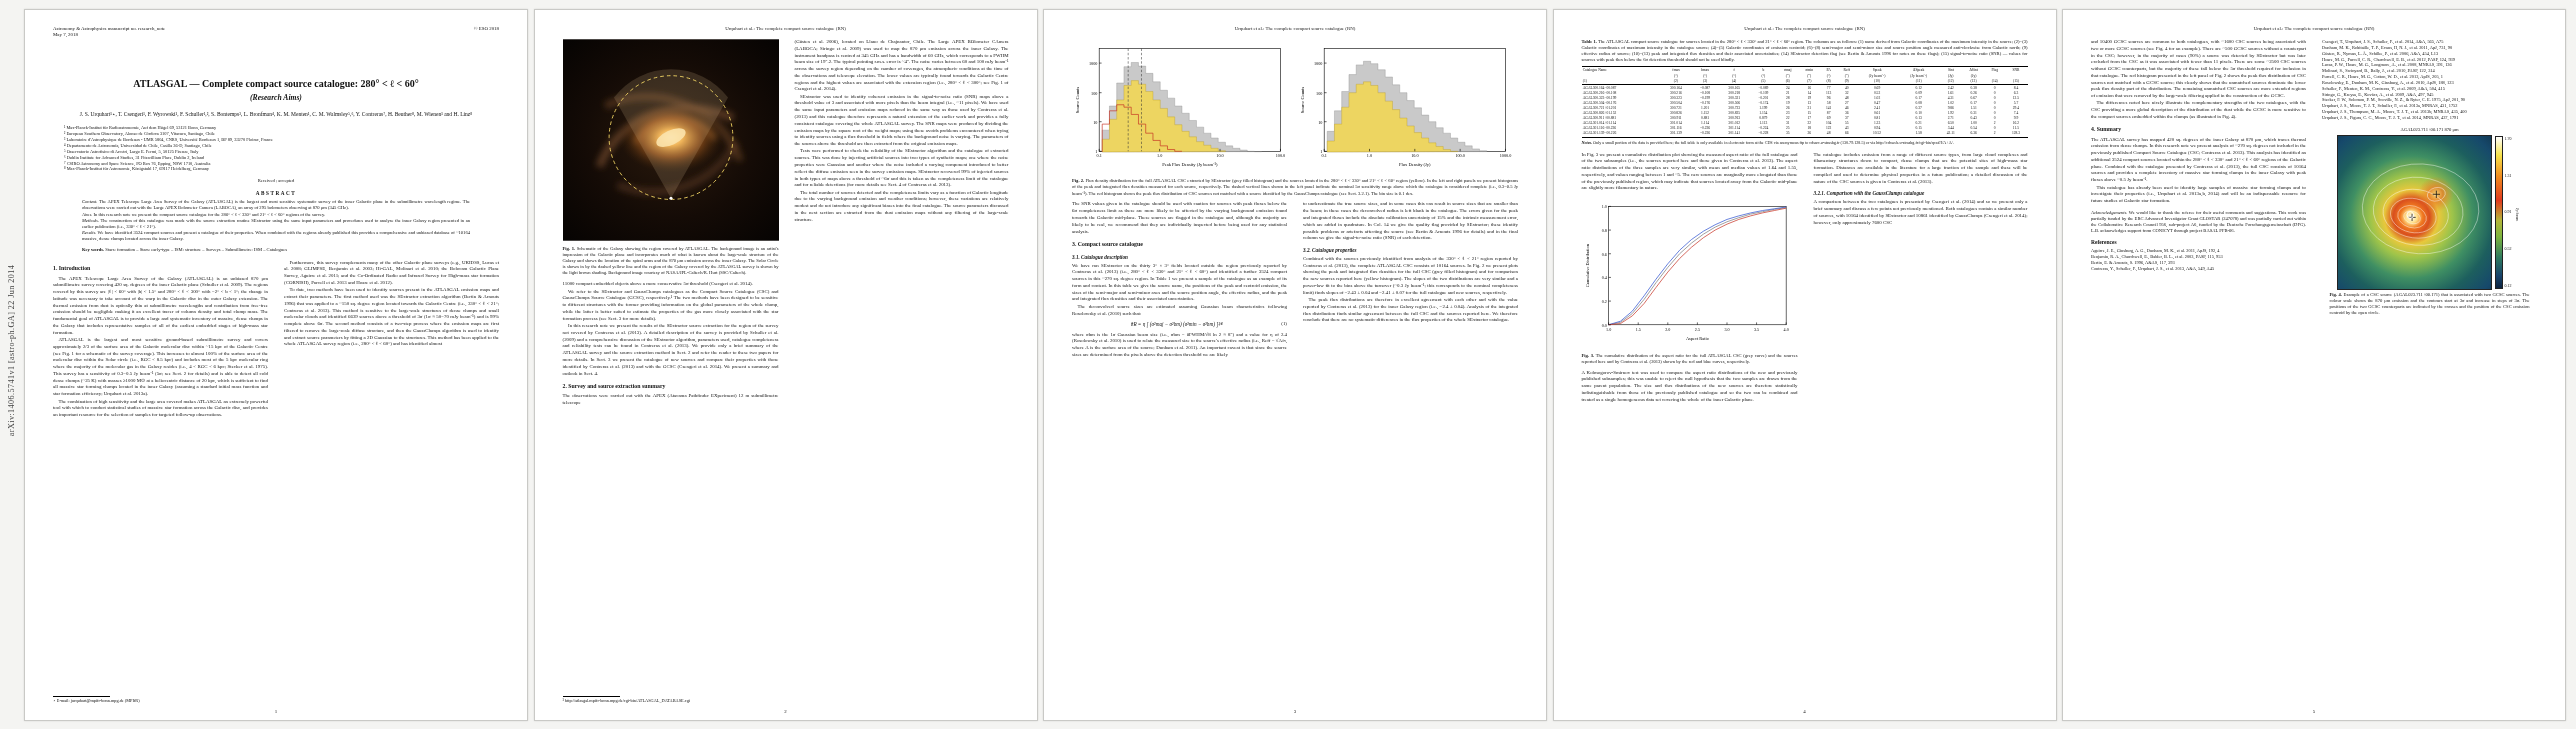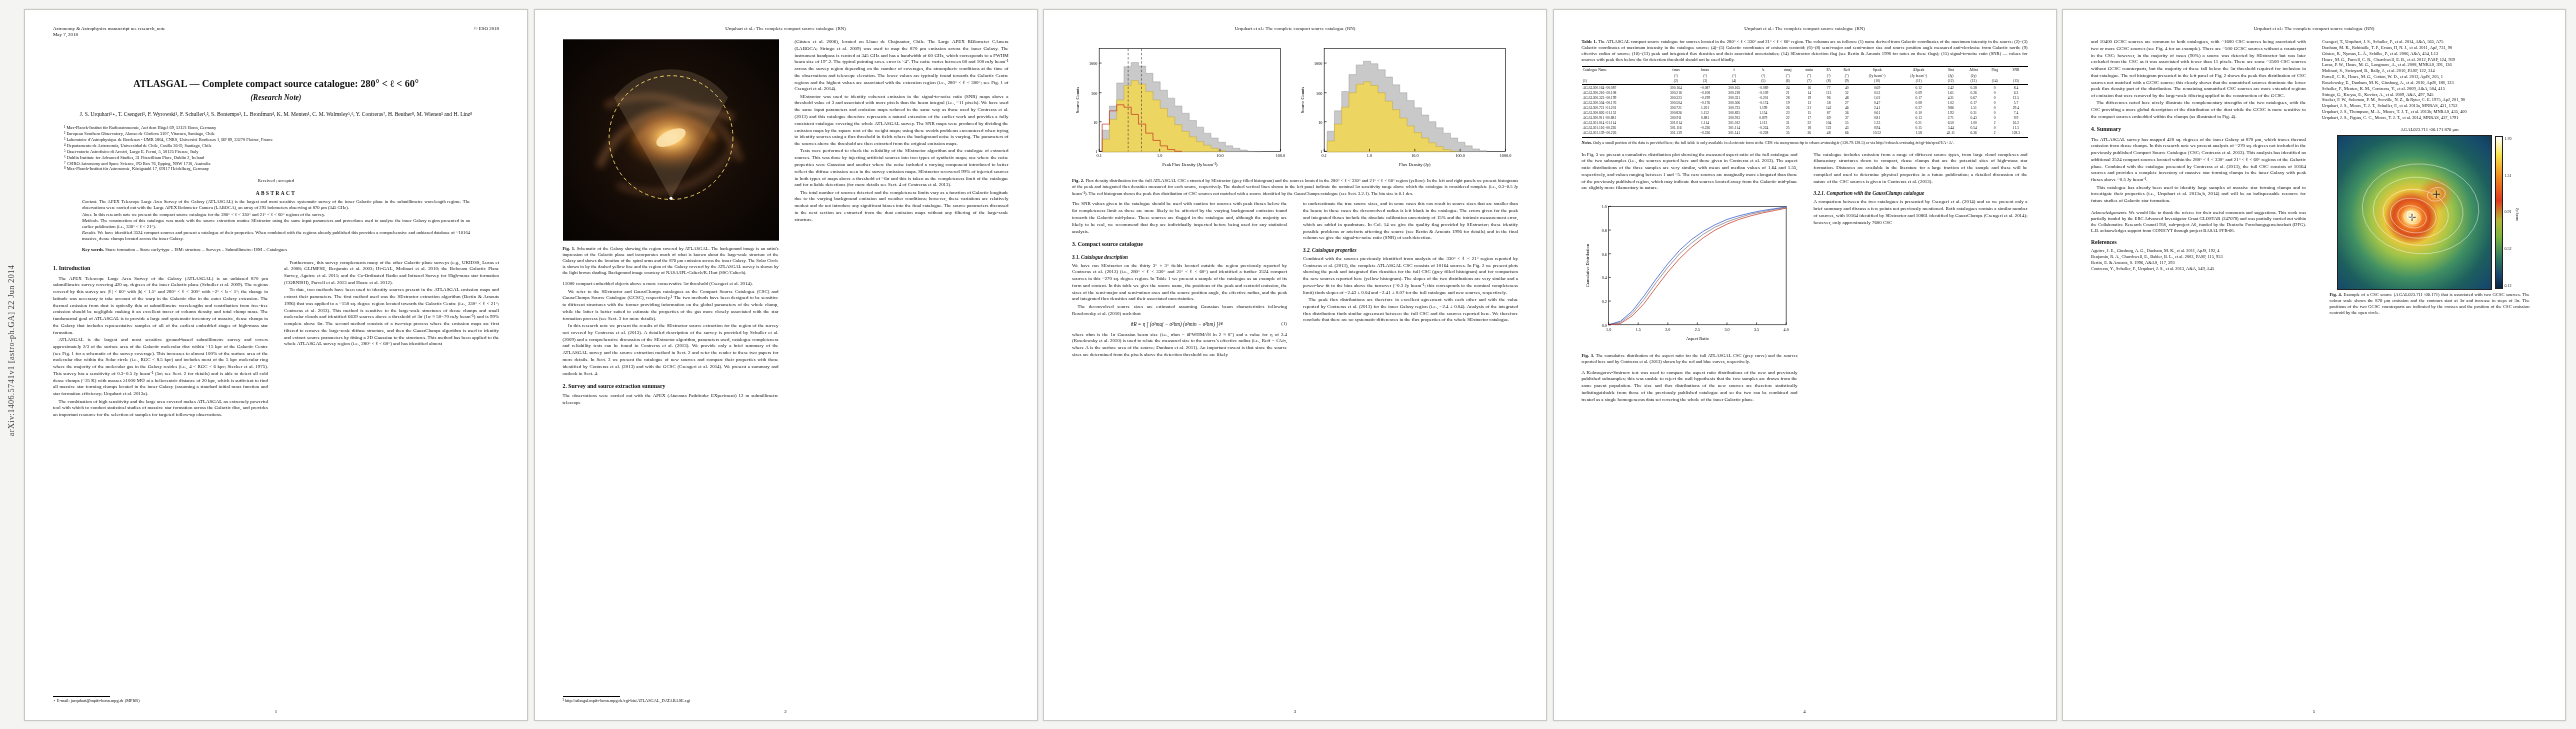--- a/index.html
+++ b/index.html
@@ -95,21 +95,21 @@
   <div class="page">
     <div class="arxiv-strip">arXiv:1406.5741v1  [astro-ph.GA]  22 Jun 2014</div>
     <div class="mshead">
       <div>
         <div>Astronomy &amp; Astrophysics manuscript no. research_note</div>
         <div>May 7, 2018</div>
       </div>
       <div>© ESO 2018</div>
     </div>
     <div class="title">ATLASGAL — Complete compact source catalogue: 280° &lt; ℓ &lt; 60°</div>
-    <div class="subtitle">(Research Note)</div>
+    <div class="subtitle">(Research Aims)</div>
     <div class="authors">J. S. Urquhart¹⋆, T. Csengeri¹, F. Wyrowski¹, F. Schuller¹,², S. Bontemps³, L. Bronfman⁴, K. M. Menten¹, C. M. Walmsley⁵,⁶, Y. Contreras⁷, H. Beuther⁸, M. Wienen¹ and H. Linz⁸</div>
     <div class="affils">
         <div>¹ Max-Planck-Institut für Radioastronomie, Auf dem Hügel 69, 53121 Bonn, Germany</div>
         <div>² European Southern Observatory, Alonso de Córdova 3107, Vitacura, Santiago, Chile</div>
         <div>³ Laboratoire d'Astrophysique de Bordeaux - UMR 5804, CNRS, Université Bordeaux 1, BP 89, 33270 Floirac, France</div>
         <div>⁴ Departamento de Astronomía, Universidad de Chile, Casilla 36-D, Santiago, Chile</div>
         <div>⁵ Osservatorio Astrofisico di Arcetri, Largo E. Fermi, 5, 50125 Firenze, Italy</div>
         <div>⁶ Dublin Institute for Advanced Studies, 31 Fitzwilliam Place, Dublin 2, Ireland</div>
         <div>⁷ CSIRO Astronomy and Space Science, PO Box 76, Epping, NSW 1710, Australia</div>
         <div>⁸ Max-Planck-Institut für Astronomie, Königstuhl 17, 69117 Heidelberg, Germany</div>

